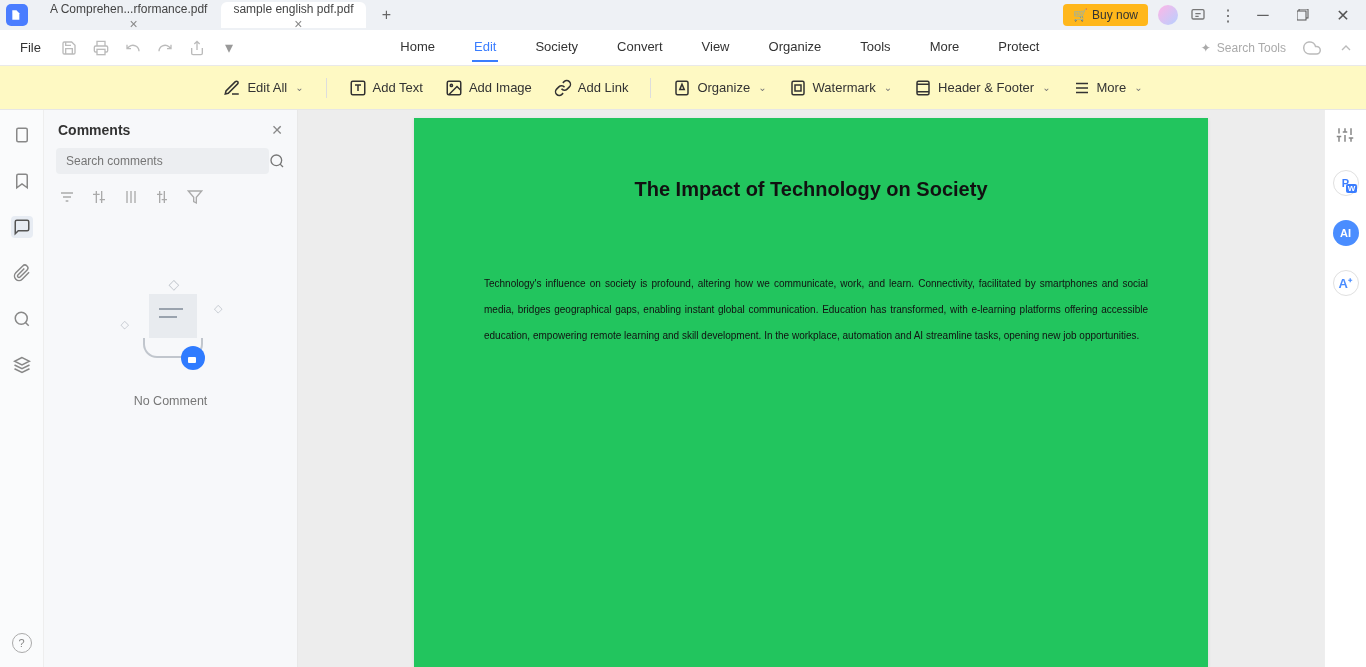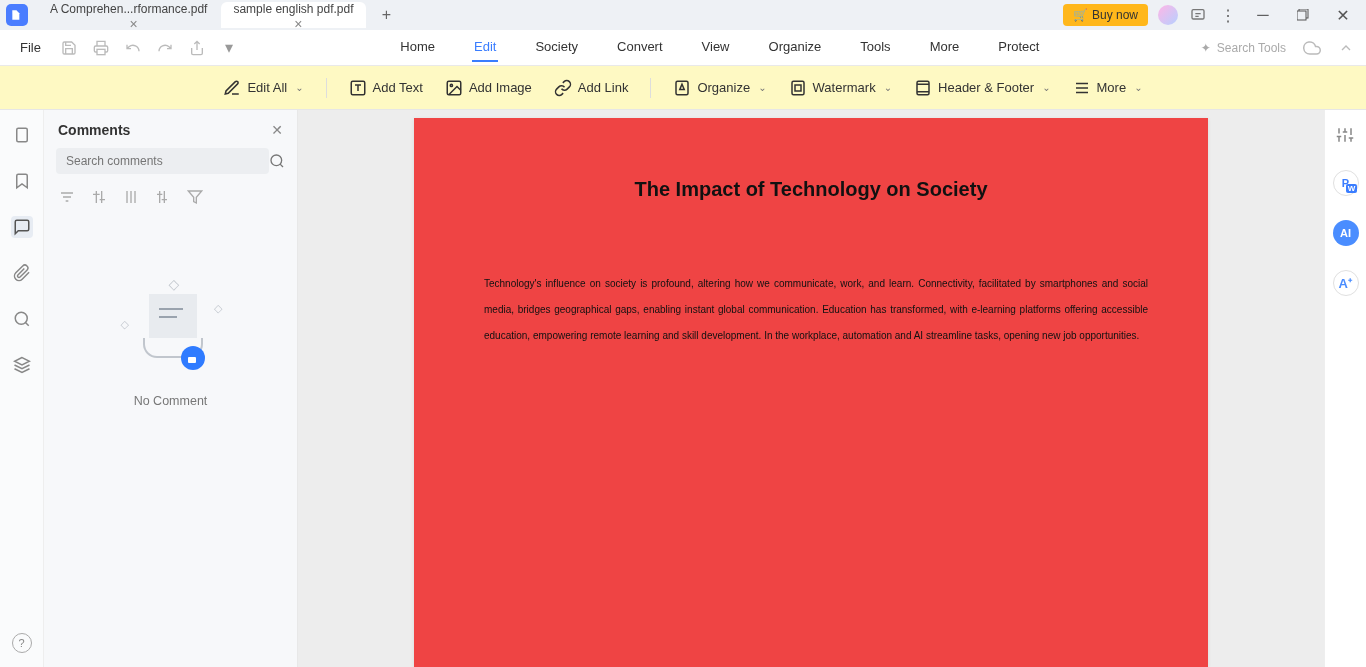--- a/index.html
+++ b/index.html
@@ -58,21 +58,21 @@
 .doc-shape::before { content: ""; position: absolute; width: 24px; height: 2px; background: #9aa3ae; top: 14px; left: 10px; }
 .doc-shape::after { content: ""; position: absolute; width: 18px; height: 2px; background: #9aa3ae; top: 22px; left: 10px; }
 .doc-curl { position: absolute; right: -6px; bottom: -6px; width: 60px; height: 20px; border: 2px solid #c1c6cd; border-top: none; border-radius: 0 0 14px 14px; background: #f7f8fa; }
 .bubble { position: absolute; right: 16px; bottom: 6px; width: 24px; height: 24px; background: #2f7bff; border-radius: 50%; }
 .bubble::after { content: ""; position: absolute; width: 8px; height: 6px; background: #fff; bottom: 7px; left: 7px; border-radius: 1px; }
 .spark1 { position: absolute; left: 48px; top: 0px; color: #c1c6cd; font-size: 14px; }
 .spark2 { position: absolute; left: 0px; top: 42px; color: #c1c6cd; font-size: 11px; }
 .spark3 { position: absolute; right: -2px; top: 26px; color: #c1c6cd; font-size: 11px; }
 
 .doc-area { flex: 1; background: #ededed; display: flex; justify-content: center; overflow: hidden; padding-top: 8px; }
-.page { width: 794px; background: #ef4444; padding: 60px 60px 40px; box-shadow: 0 1px 4px rgba(0,0,0,0.08); }
+.page { width: 794px; background: #22c55e; padding: 60px 60px 40px; box-shadow: 0 1px 4px rgba(0,0,0,0.08); }
 .doc-title { font-size: 20px; font-weight: 700; text-align: center; color: #111; margin-bottom: 70px; }
 .para { font-size: 10px; color: #111; line-height: 2.6; text-align: justify; margin-bottom: 32px; margin-left: 10px; }
 
 .right-rail { width: 42px; background: #fff; border-left: 1px solid #eee; display: flex; flex-direction: column; align-items: center; padding-top: 16px; gap: 24px; }
 .right-circle { width: 26px; height: 26px; border-radius: 50%; display: flex; align-items: center; justify-content: center; font-size: 11px; font-weight: 600; cursor: pointer; }
 .c-word { background: #fff; border: 1px solid #e0e0e0; color: #3a7dff; }
 .c-word .sub { font-size: 8px; background: #3a7dff; color: #fff; border-radius: 2px; padding: 0 2px; position: absolute; margin-left: 12px; margin-top: 10px; }
 .c-ai { background: #4a8dff; color: #fff; }
 .c-ai-g { background: #fff; border: 1px solid #e0e0e0; color: #4a8dff; font-size: 13px; }
 .rr-icon { width: 20px; height: 20px; color: #888; cursor: pointer; }

